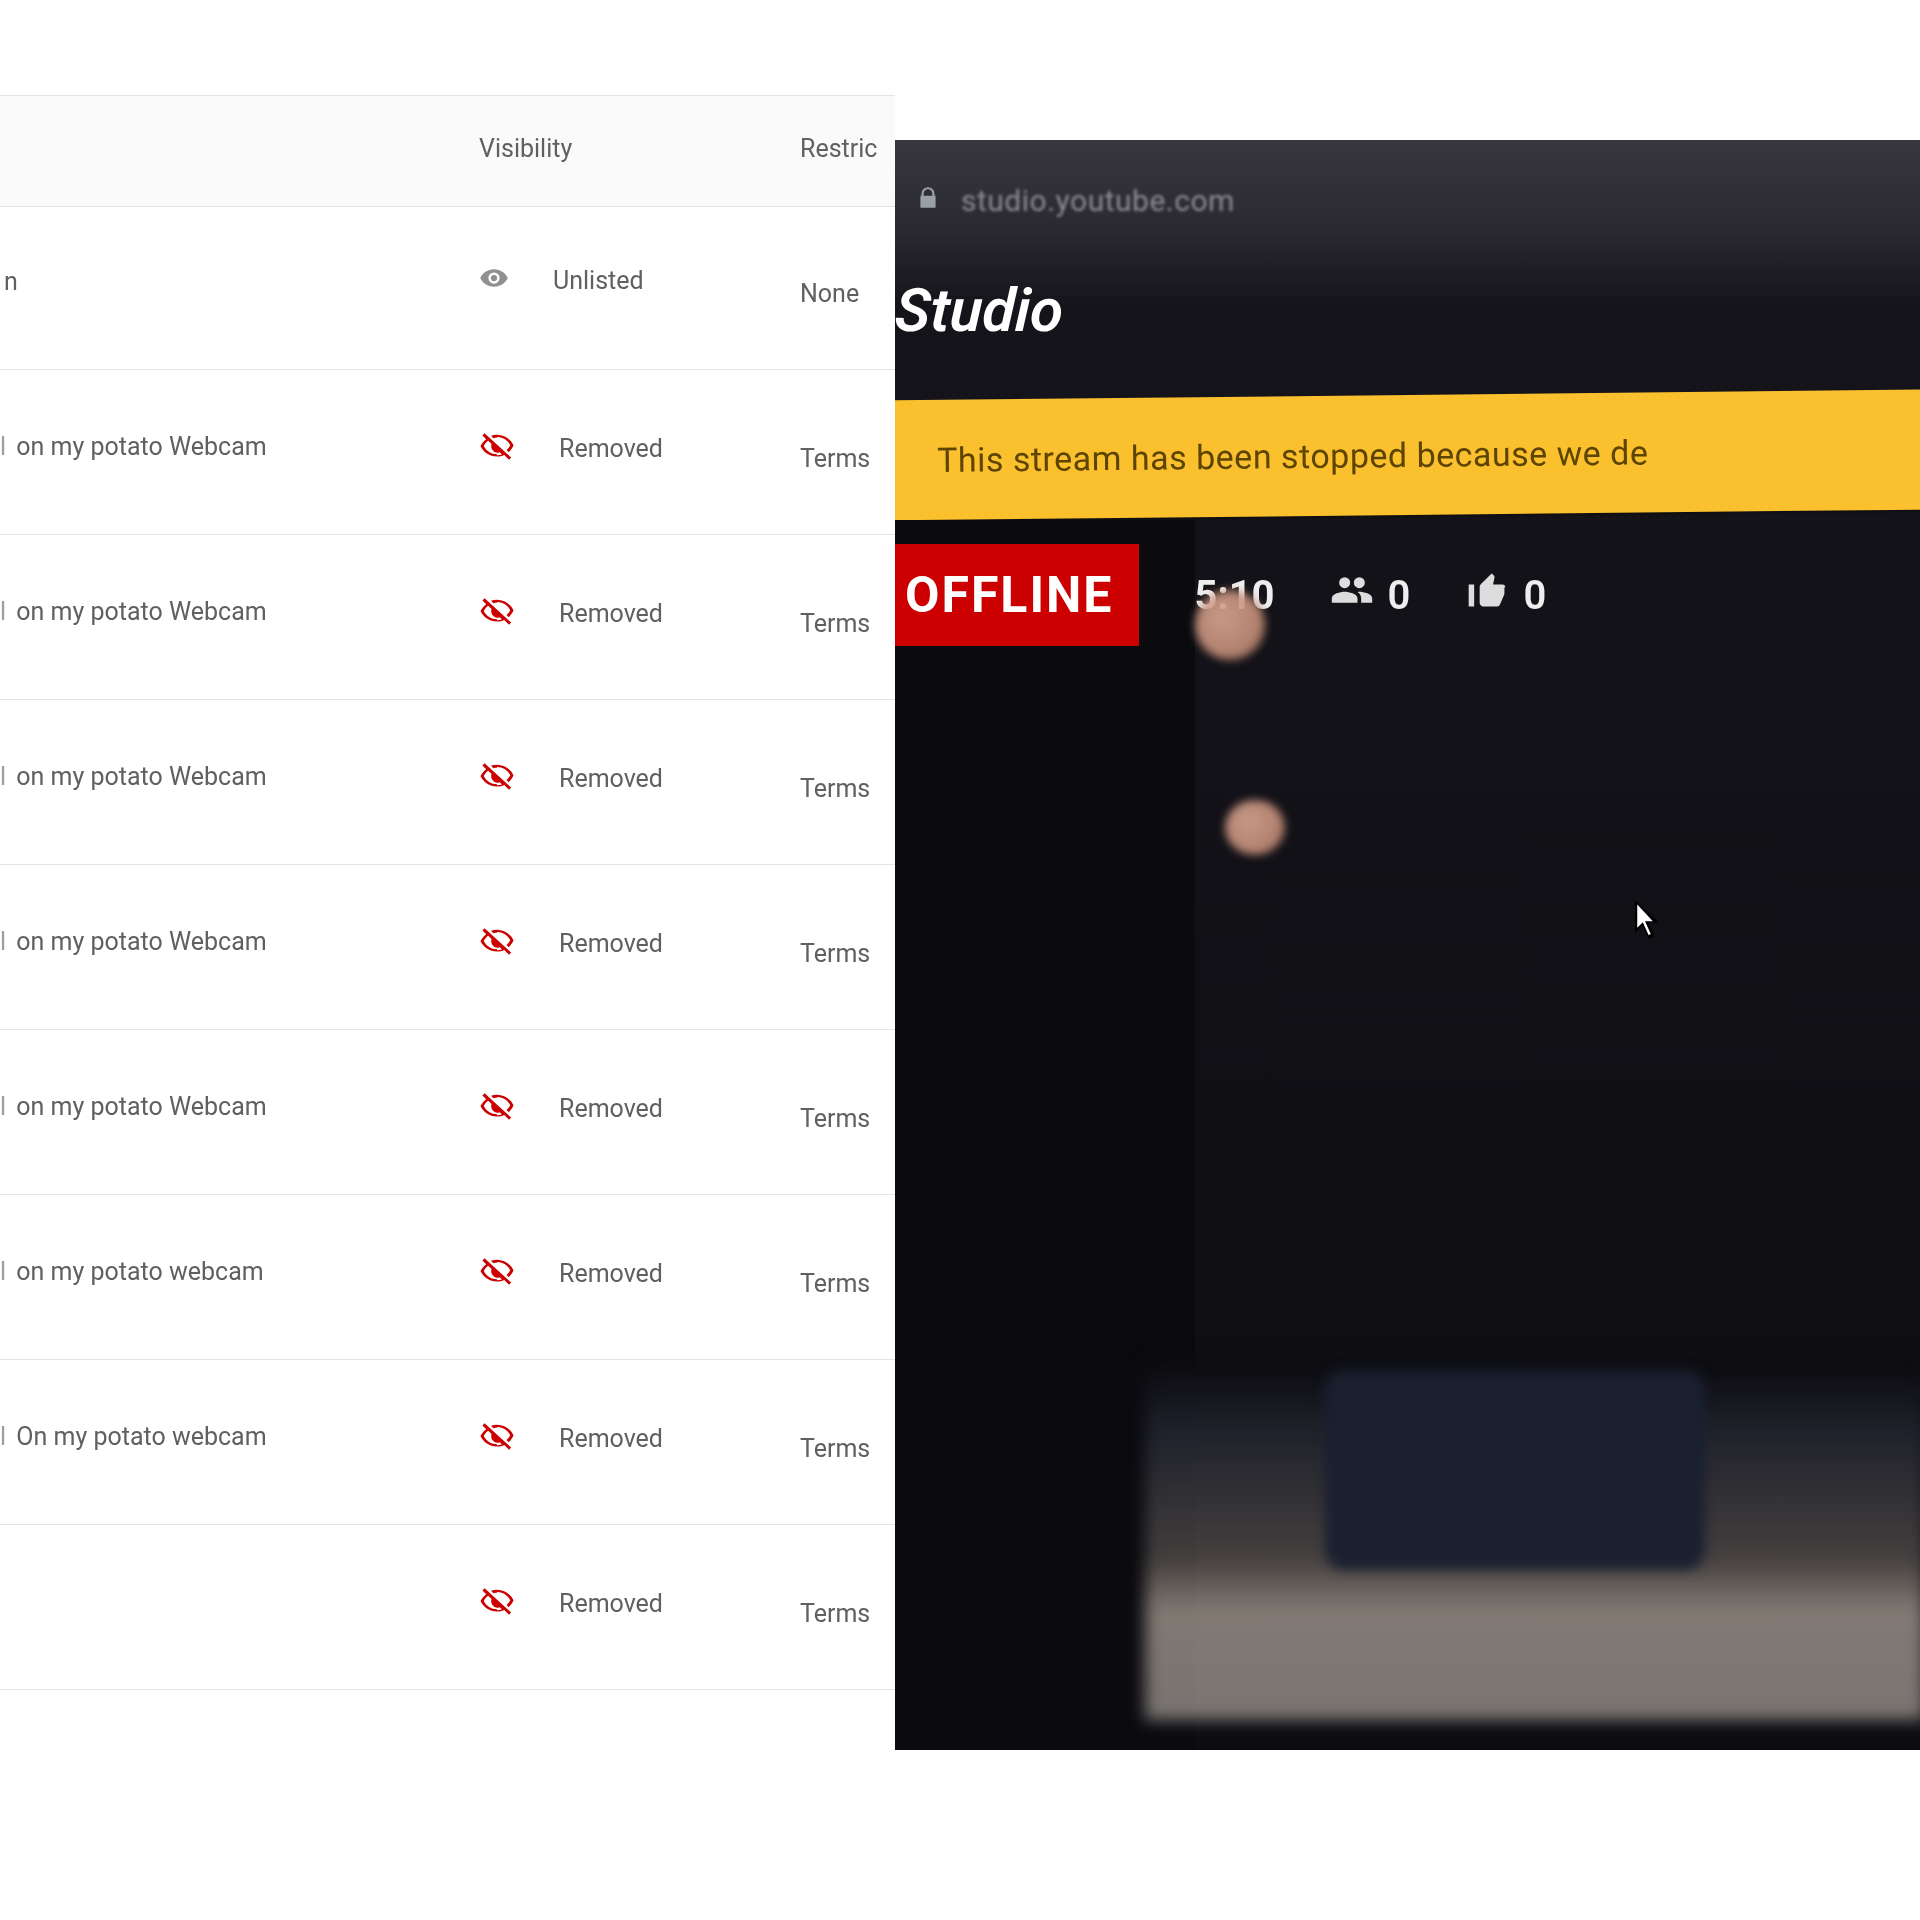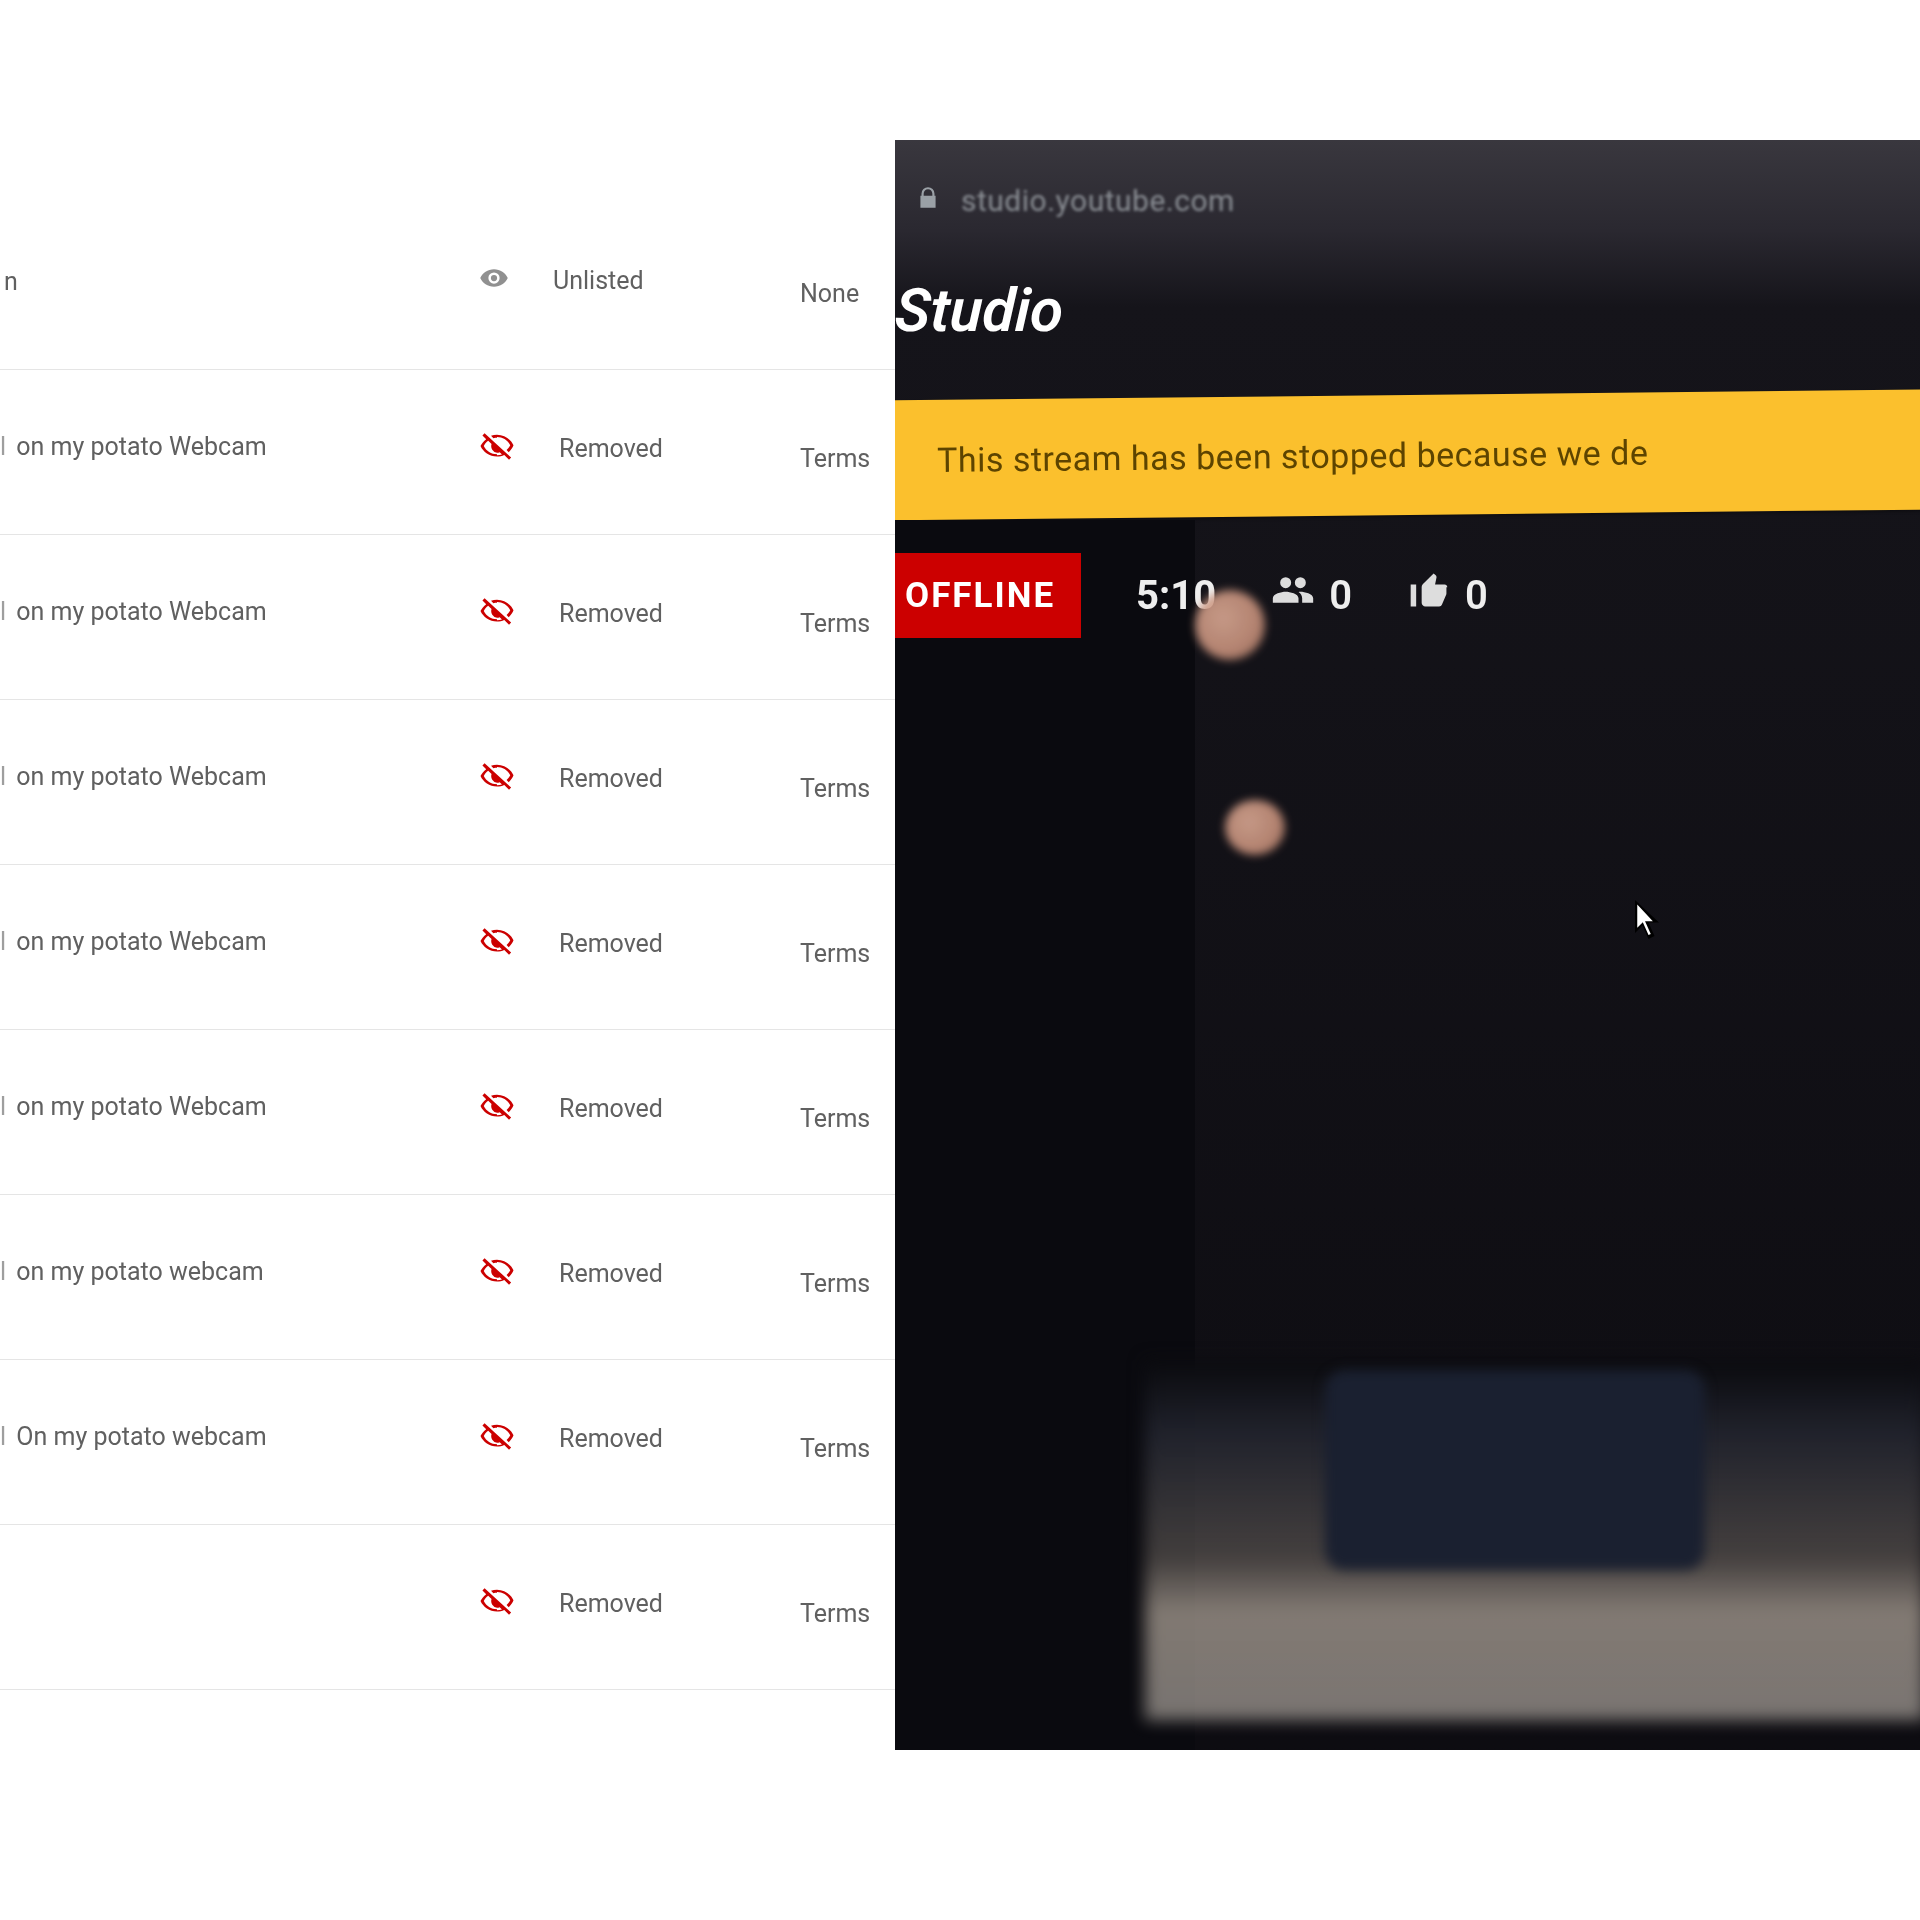--- a/index.html
+++ b/index.html
@@ -196,21 +196,21 @@
     top: 400px;
     height: 110px;
     display: flex;
     align-items: center;
     gap: 55px;
   }
   .offline-badge {
     background: #cc0000;
     color: #ffffff;
     font-weight: 700;
-    font-size: 35px;
+    font-size: 50px;
     padding: 22px 26px 22px 10px;
     letter-spacing: 2px;
     font-family: Roboto, Arial, sans-serif;
   }
   .stat {
     display: flex;
     align-items: center;
     gap: 14px;
     color: #eeeeee;
     font-size: 40px;
@@ -269,20 +269,24 @@
     width:300px; height:1230px;
     background: #0a0a0f;
   }
 </style>
 </head>
 <body>
 
 <div class="canvas">
 
   <div class="left-panel">
+    <div class="col-headers">
+      <div class="hdr visibility">Visibility</div>
+      <div class="hdr restrict">Restric</div>
+    </div>
     <div class="rows" id="rows-container">
   <div class="row">
     <div class="title">
       <span class="bar"></span><span class="tt">n</span>
     </div>
     <div class="vis-wrap">
       <span class="vis-icon"><span class="eye-gray"><svg viewBox="0 0 24 24">
                   <path d="M12 5C7 5 2.73 8.11 1 12c1.73 3.89 6 7 11 7s9.27-3.11 11-7c-1.73-3.89-6-7-11-7zm0 11.5A4.5 4.5 0 1 1 16.5 12 4.5 4.5 0 0 1 12 16.5zm0-7A2.5 2.5 0 1 0 14.5 12 2.5 2.5 0 0 0 12 9.5z"></path>
                 </svg></span></span>
       <span class="vis-label">Unlisted</span>

